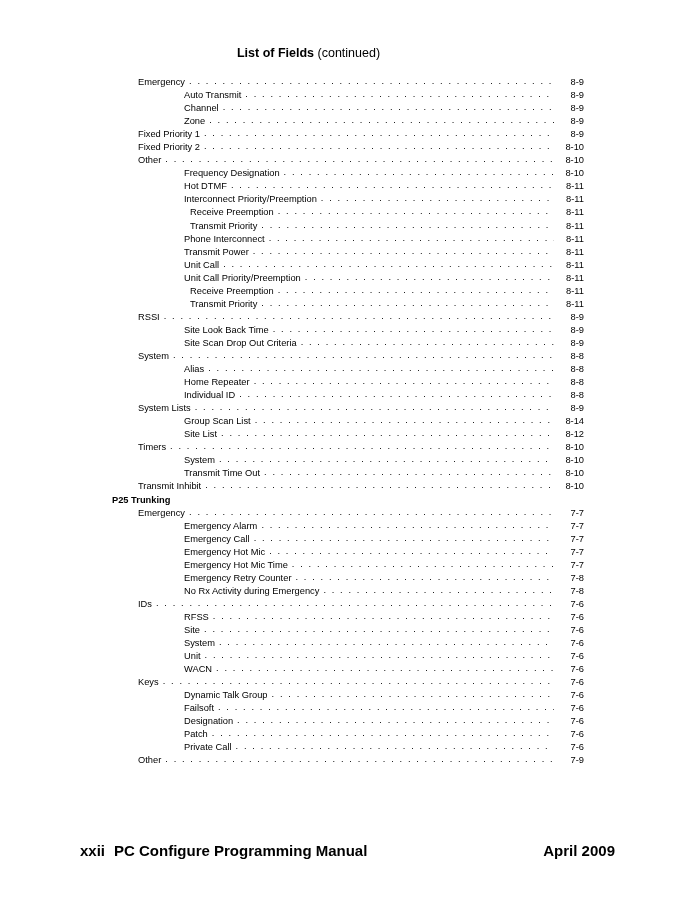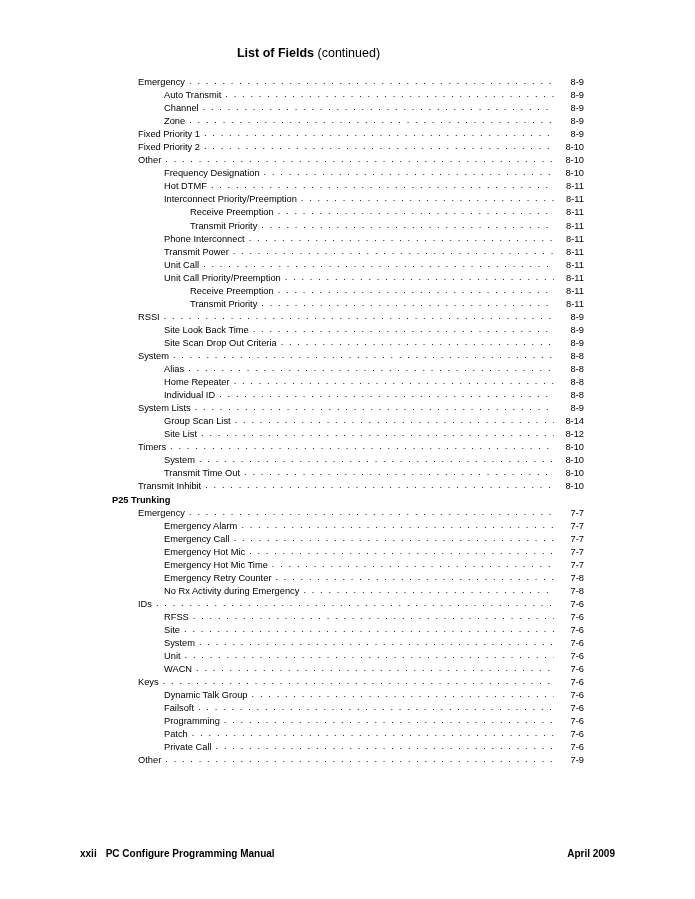--- a/index.html
+++ b/index.html
@@ -64,32 +64,32 @@
   }
   .toc-row .page-num {
     flex: 0 0 auto;
     padding-left: 4px;
     text-align: right;
     min-width: 26px;
   }
   
   .lvl-0 { margin-left: 0px; font-weight: bold; }
   .lvl-1 { margin-left: 26px; }
-  .lvl-2 { margin-left: 52px; }
+  .lvl-2 { margin-left: 72px; }
   .lvl-3 { margin-left: 78px; }
 
   .footer {
     position: absolute;
     left: 80px;
     right: 80px;
     bottom: 40px;
     display: flex;
     justify-content: space-between;
     align-items: baseline;
-    font-size: 10px;
+    font-size: 15px;
     font-weight: bold;
   }
   .footer .left {
     display: flex;
     align-items: baseline;
   }
   .footer .page-label {
     padding-right: 9px;
   }
 </style>
@@ -341,21 +341,21 @@
         <span class="label">Dynamic Talk Group</span>
         <span class="leader"></span>
         <span class="page-num">7-6</span>
       </div>
       <div class="toc-row lvl-2">
         <span class="label">Failsoft</span>
         <span class="leader"></span>
         <span class="page-num">7-6</span>
       </div>
       <div class="toc-row lvl-2">
-        <span class="label">Programming</span>
+        <span class="label">Designation</span>
         <span class="leader"></span>
         <span class="page-num">7-6</span>
       </div>
       <div class="toc-row lvl-2">
         <span class="label">Patch</span>
         <span class="leader"></span>
         <span class="page-num">7-6</span>
       </div>
       <div class="toc-row lvl-2">
         <span class="label">Private Call</span>

